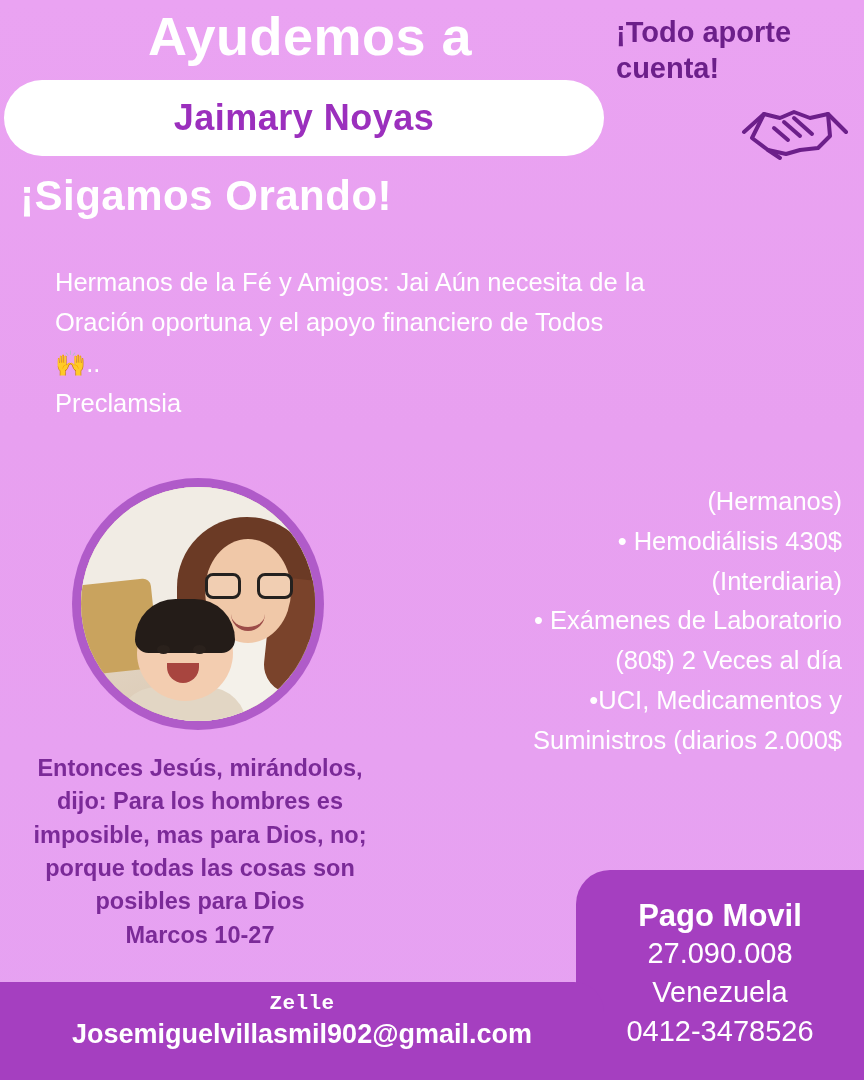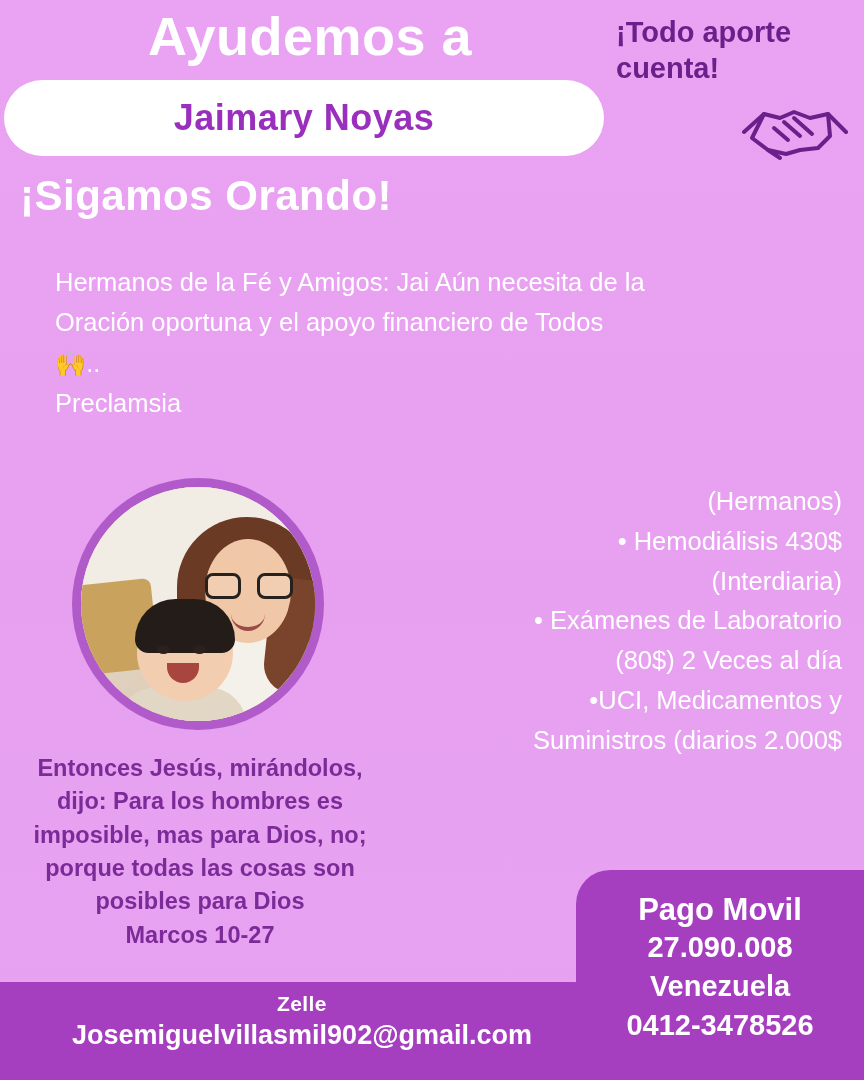--- a/index.html
+++ b/index.html
@@ -256,25 +256,25 @@
     background: #a53fc0;
     border-radius: 34px 0 0 0;
     color: #ffffff;
     text-align: center;
     padding-top: 12px;
     box-sizing: border-box;
   }
   .pago-title {
     font-size: 31px;
     font-weight: 800;
-    margin-top: 10px;
+    margin-top: 16px;
   }
   .pago-line {
     font-size: 29px;
-    font-weight: 700;
+    font-weight: 400;
     line-height: 1.34;
   }
 
   
   .zelle {
     position: absolute;
     left: 0;
     bottom: 0;
     width: 604px;
     height: 98px;
@@ -282,20 +282,21 @@
     border-radius: 0 30px 0 0;
     color: #ffffff;
     text-align: center;
     padding-top: 10px;
     box-sizing: border-box;
   }
   .zelle-label {
     font-size: 21px;
     font-weight: 700;
     letter-spacing: 0.4px;
+    font-family: Liberation Mono, monospace;
   }
   .zelle-mail {
     font-size: 27px;
     font-weight: 700;
     margin-top: 4px;
   }
 </style>
 </head>
 <body>
 

